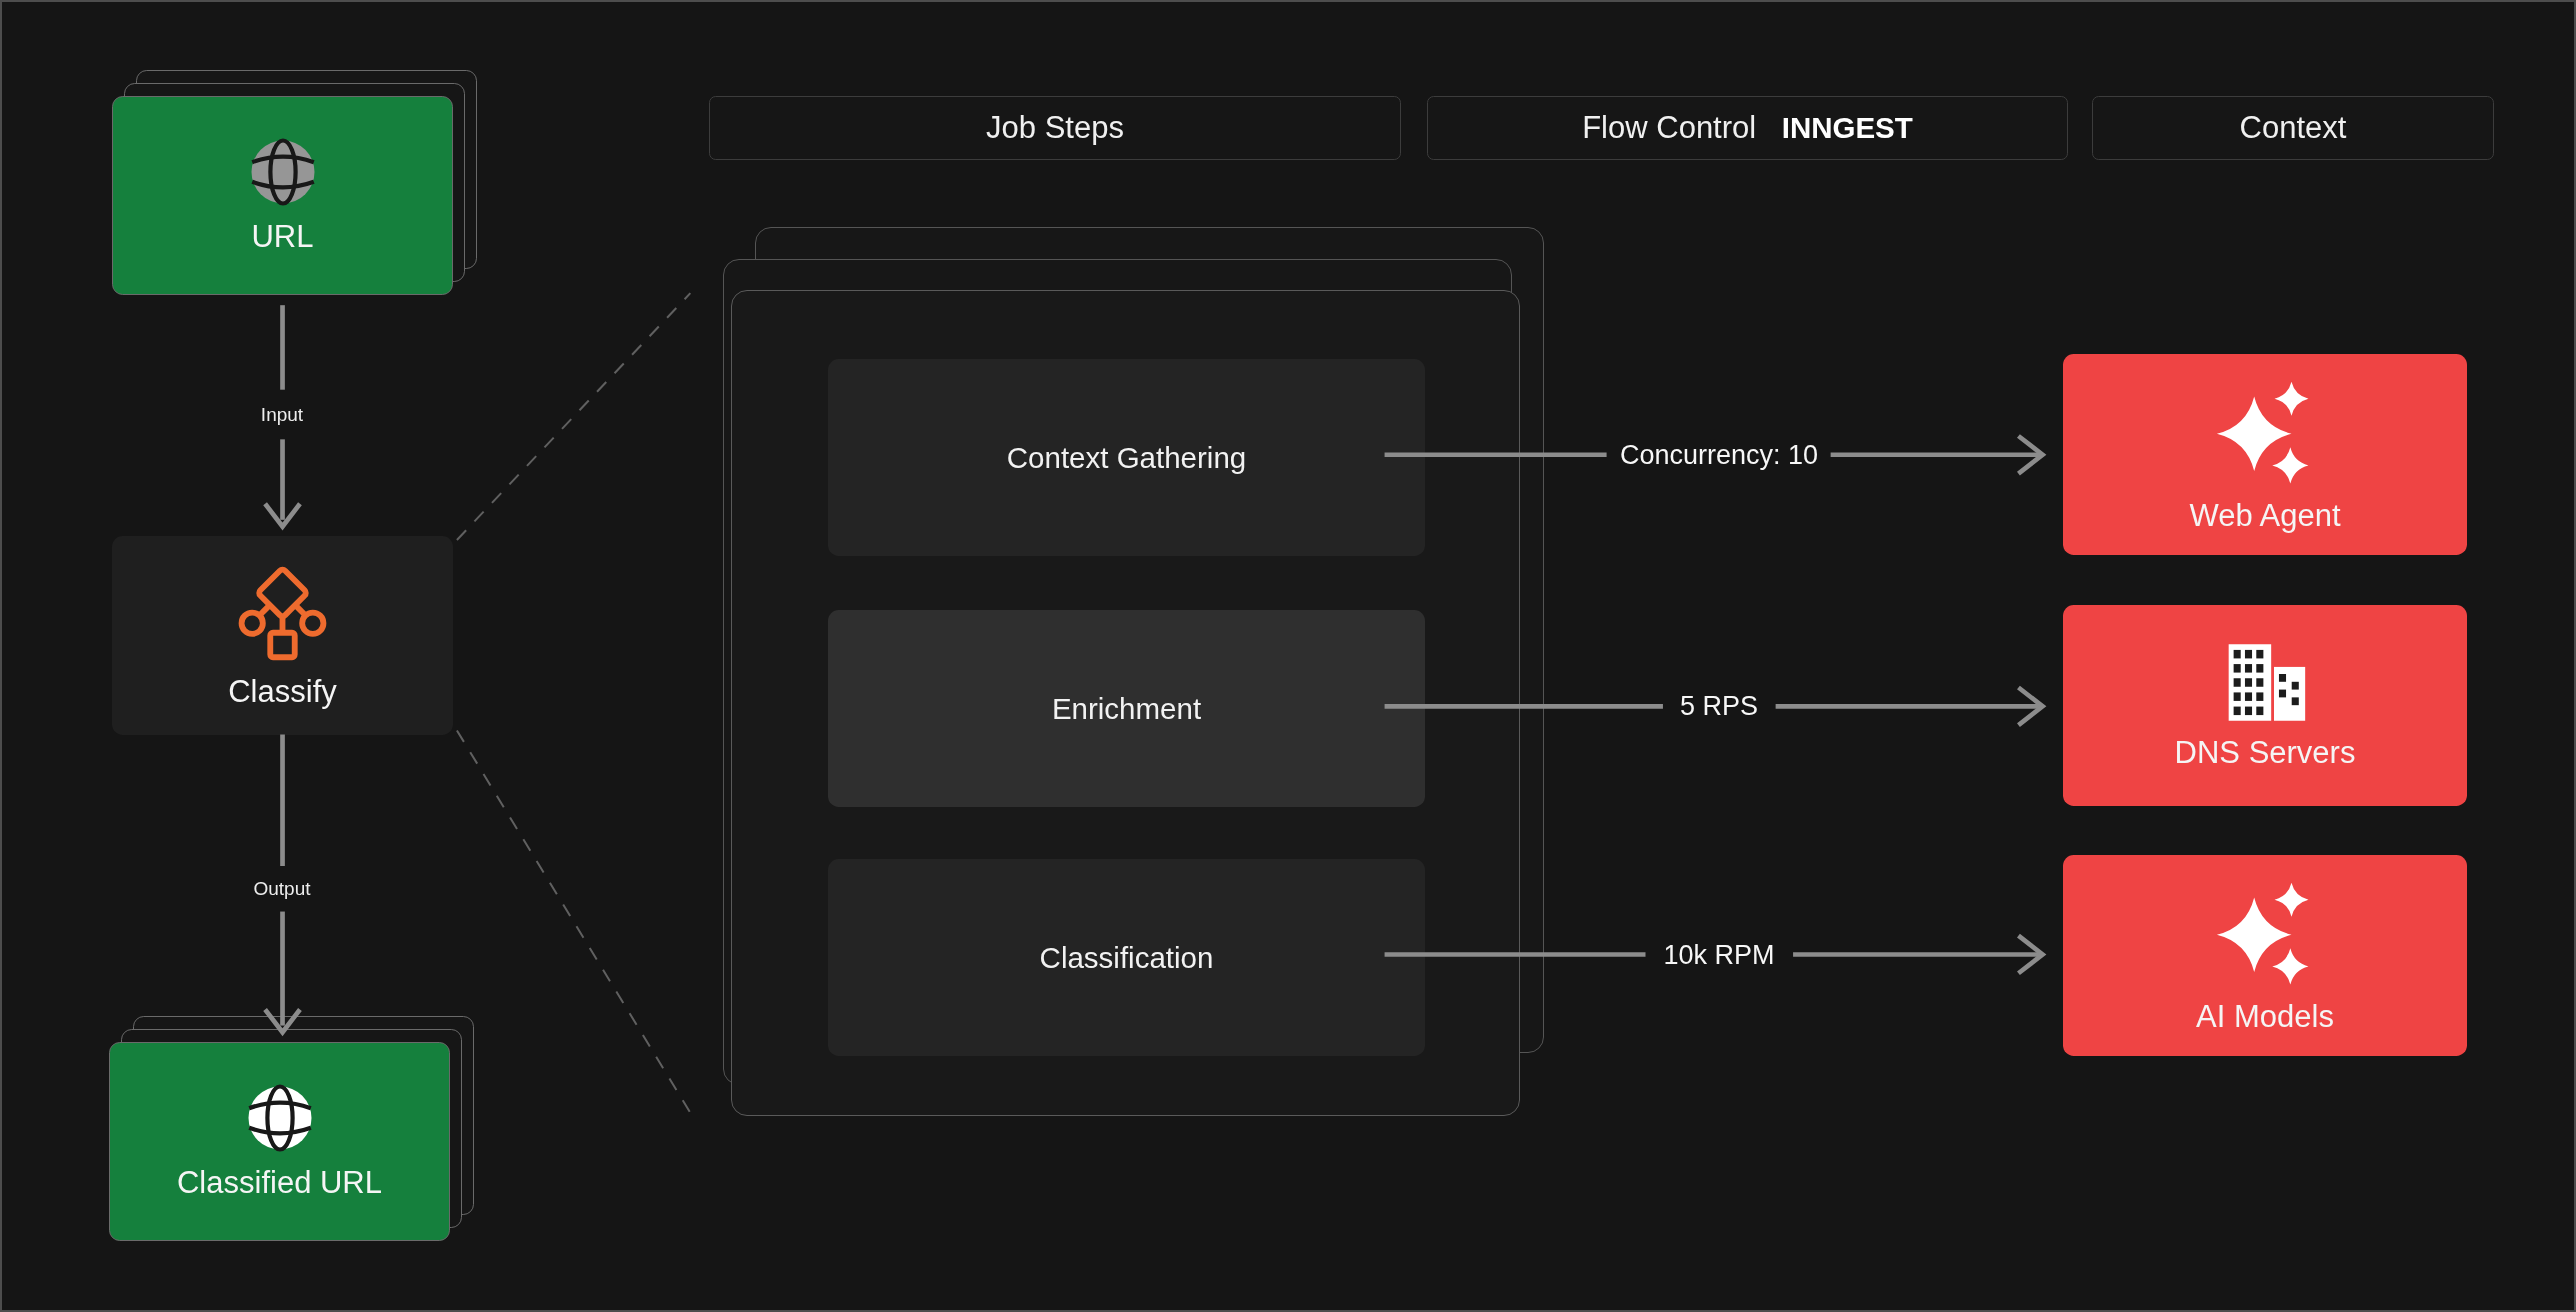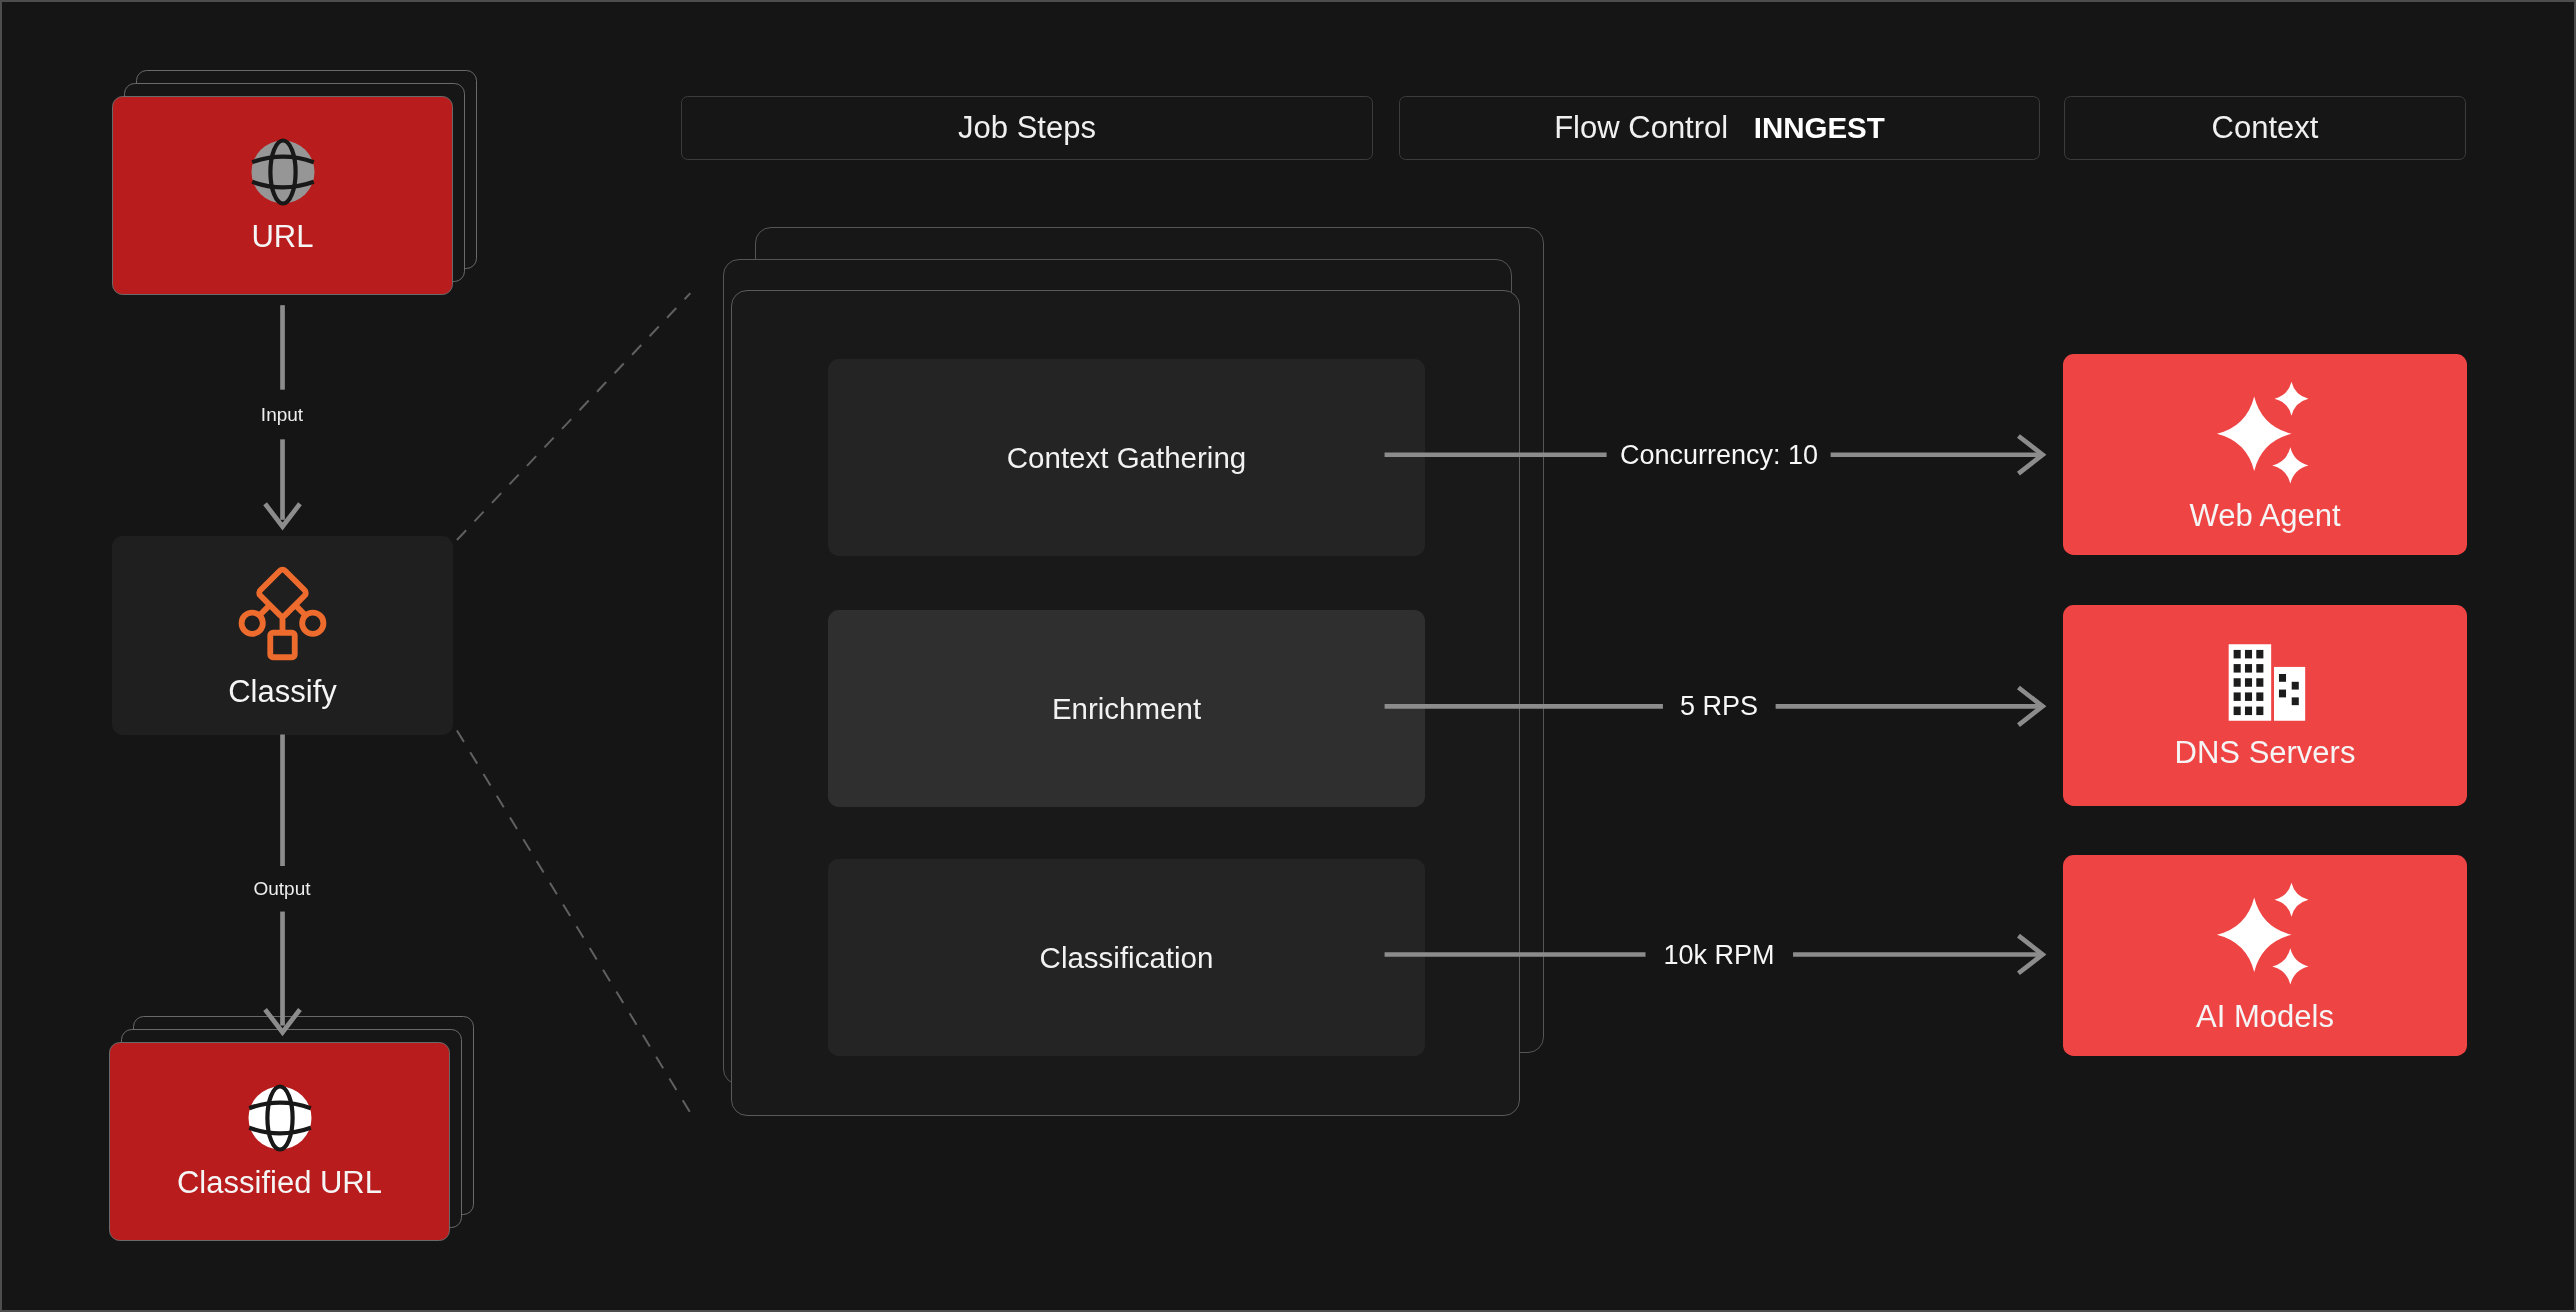--- a/index.html
+++ b/index.html
@@ -12,32 +12,32 @@
     font-family:"Liberation Sans","DejaVu Sans",sans-serif;
     color:#f2f2f2;
     overflow:hidden;
   }
 
   
   .hdr{
     position:absolute;height:64px;box-sizing:border-box;
     border:1.3px solid #3c3c3c;border-radius:6.7px;background:#161616;
     display:flex;align-items:center;justify-content:center;gap:25.5px;
-    font-size:31px;color:#f0f0f0;
+    font-size:31px;color:#f0f0f0;margin-left:28px;
   }
   .logo{font-weight:800;letter-spacing:0px;font-size:29.5px;color:#ffffff;}
 
   
   .stack-layer{
     position:absolute;width:341px;height:199px;box-sizing:border-box;
     border:1.3px solid #6a6a6a;border-radius:10.7px;background:#161616;
   }
   .node-card{
     position:absolute;width:341px;height:199px;box-sizing:border-box;
-    border-radius:10.7px;background:#b91c1c;border:1.3px solid #6a6a6a;
+    border-radius:10.7px;background:#15803d;border:1.3px solid #6a6a6a;
     display:flex;flex-direction:column;align-items:center;justify-content:center;gap:12px;
   }
   .node-card.noborder{border:none;background:#1f1f1f;}
   .node-label{font-size:31px;color:#f5f5f5;}
   .edge-label{
     position:absolute;transform:translate(-50%,-50%);
     font-size:19px;color:#ededed;white-space:nowrap;
   }
 
   

